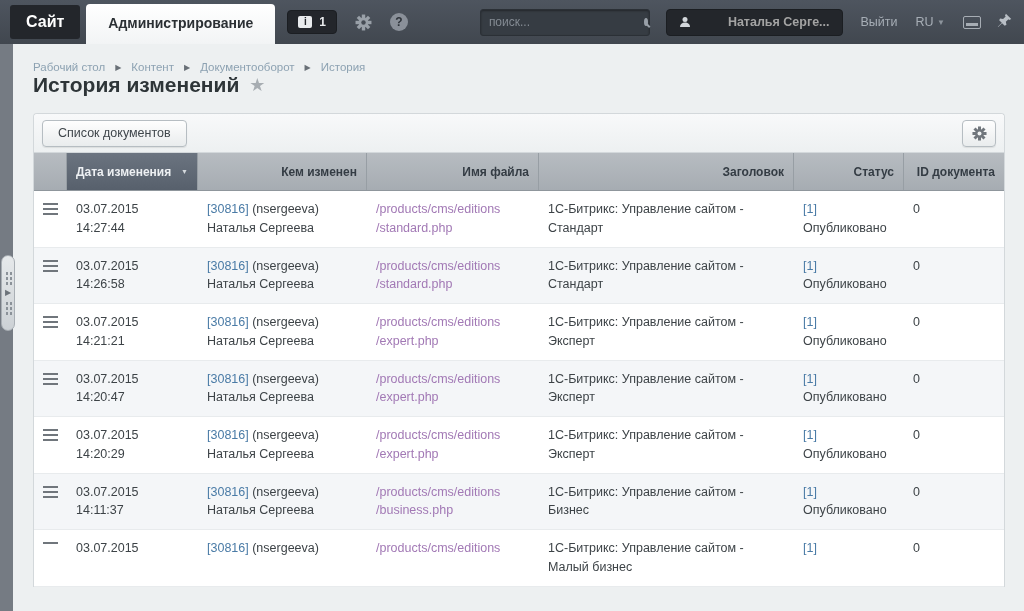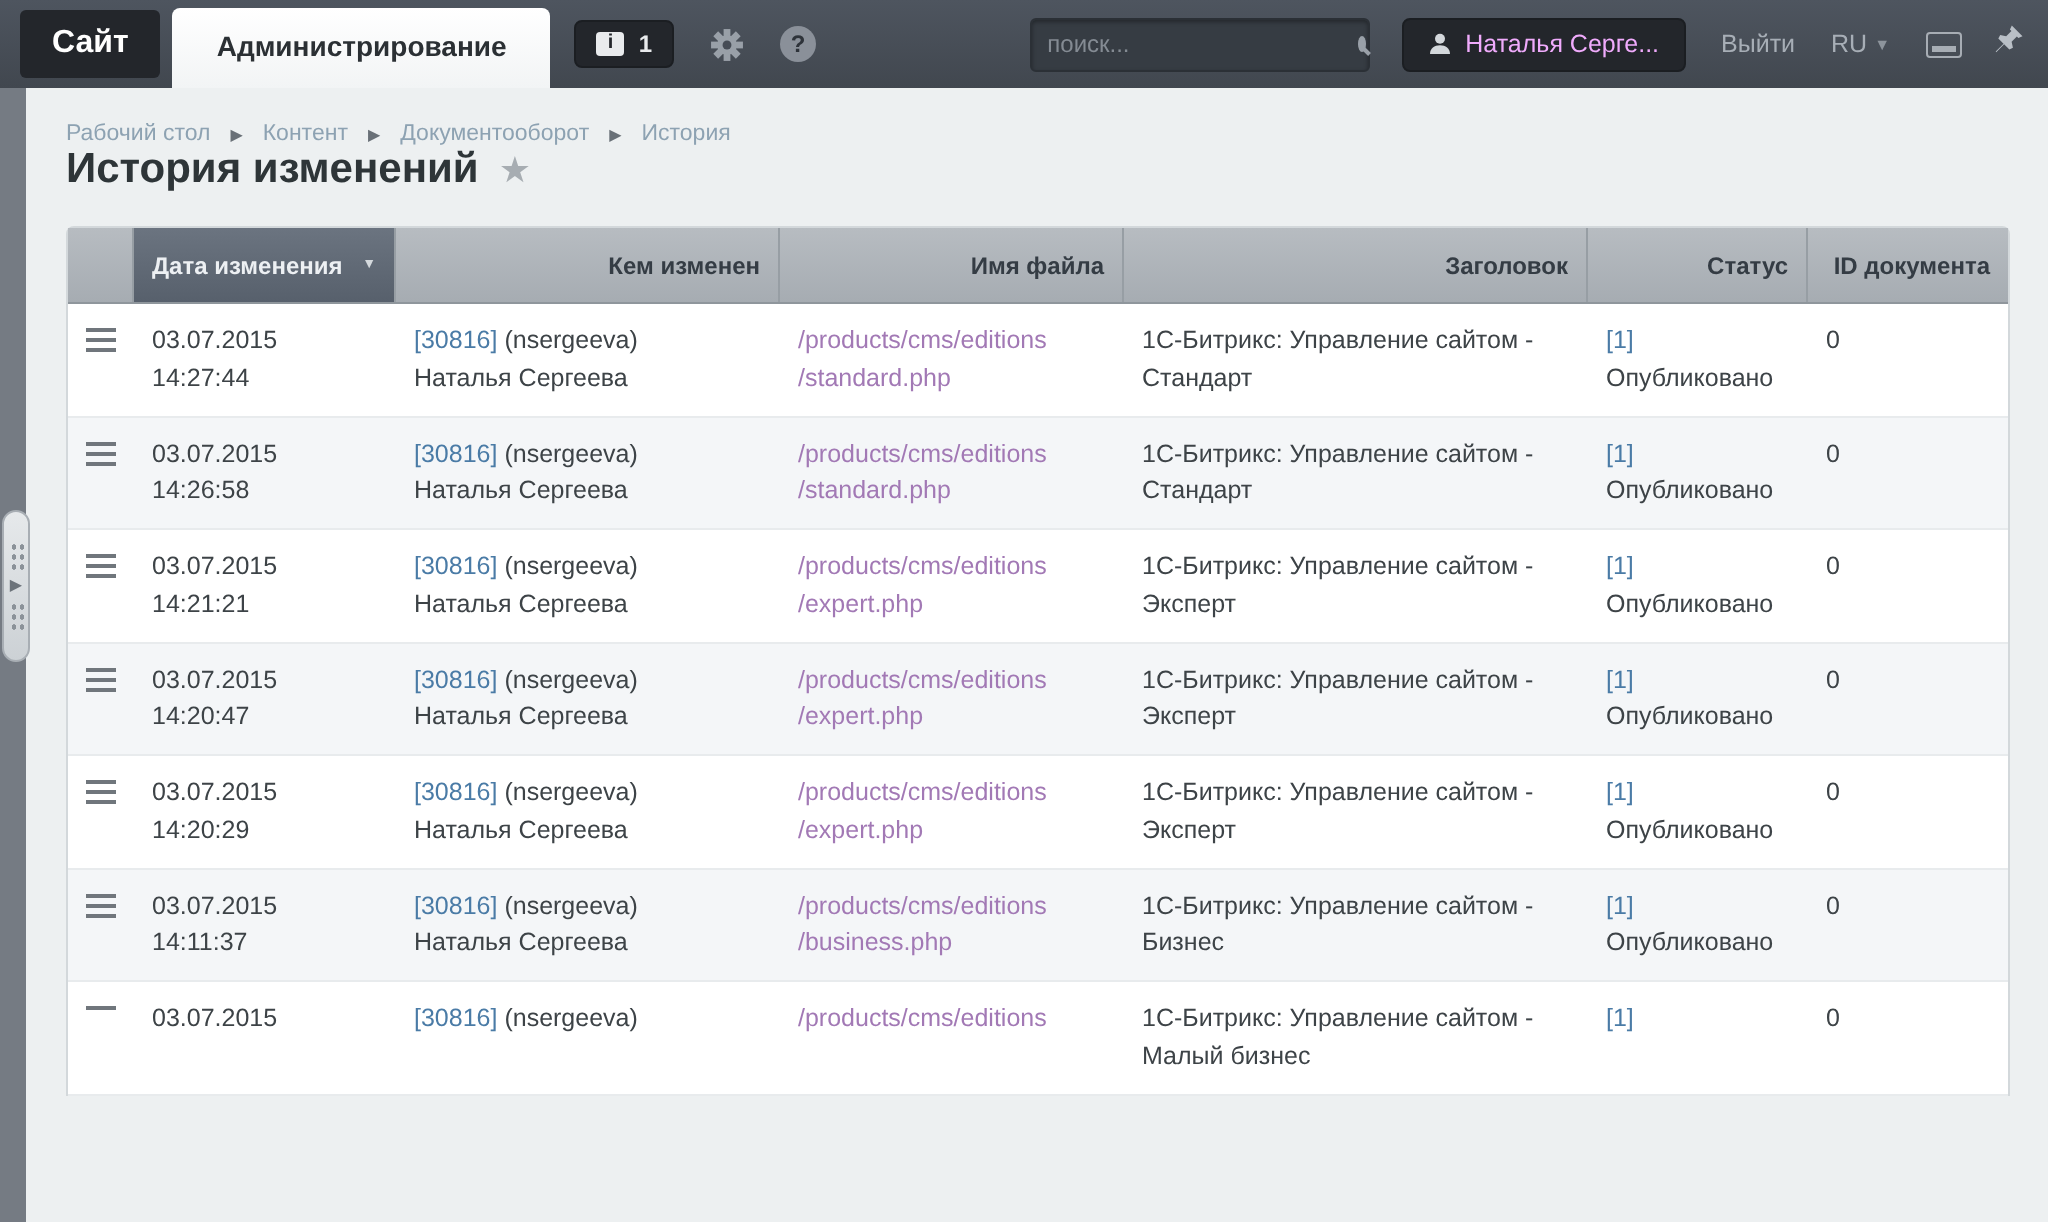--- a/index.html
+++ b/index.html
@@ -26,21 +26,21 @@
     border:1px solid #2b3036; border-radius:3px; height:27px; width:170px; padding:0 8px;
     box-shadow:inset 0 1px 2px rgba(0,0,0,.35); }
   .search-wrap input { flex:1; background:transparent; border:none; outline:none;
     color:#aab1b8; font-size:12px; }
   .search-wrap input::placeholder { color:#848b93; }
   .lens { width:8px; height:8px; border:2px solid #99a0a8; border-radius:50%; position:relative; }
   .lens::after { content:""; position:absolute; width:2px; height:5px; background:#99a0a8;
     transform:rotate(-45deg); right:-3px; bottom:-4px; }
   .user-btn { margin-left:16px; background:#23262b; border:1px solid #1b1e22; border-radius:4px;
     height:27px; display:flex; align-items:center; gap:7px; padding:0 12px; cursor:pointer; }
-  .user-btn span { color:#f0abfc; font-size:12.5px; font-weight:normal; }
+  .user-btn span { color:#a3a3a3; font-size:12.5px; font-weight:bold;margin-left:30px; }
   .link-dim { color:#a7aeb6; font-size:12.5px; margin-left:18px; cursor:pointer; text-decoration:none; }
   .lang { color:#a7aeb6; font-size:12.5px; margin-left:18px; cursor:pointer; }
   .lang .caret { font-size:8px; color:#8d949c; vertical-align:middle; }
   .panel-ico { width:18px; height:13px; border:1px solid #a7adb4; border-radius:2px;
     margin-left:18px; position:relative; cursor:pointer; }
   .panel-ico::after { content:""; position:absolute; left:2px; right:2px; bottom:2px;
     height:3px; background:#a7adb4; }
   .pin-wrap { margin-left:16px; margin-right:12px; cursor:pointer; }
 
   
@@ -85,21 +85,21 @@
   
   .thead { display:flex; background:linear-gradient(#b7bcc1,#a6acb2);
     border-bottom:1px solid #8f969c; }
   .th { font-size:12px; font-weight:bold; color:#343c44; padding:5px 9px; min-height:37px;
     display:flex; align-items:center; border-right:1px solid #979ea4; cursor:pointer;justify-content:flex-end; }
   .th.c-menu { cursor:default; }
   .th-active { background:linear-gradient(#6b7480,#57606c); color:#edf0f3; }
   .sort-ico { margin-left:auto; font-size:7px; color:#d4d9dd; padding-left:6px; }
   .c-menu { width:33px; }
   .c-date { width:131px; }
-  .c-editor { width:192px; }
+  .c-editor { width:169px; }
   .c-file { width:172px; }
   .c-title { flex:1; }
   .c-status { width:110px; }
   .c-id { width:100px; border-right:none !important; }
   .tr { display:flex; border-bottom:1px solid #e8ebed; background:#fff; }
   .tr:nth-child(even) { background:#f4f6f8; }
   .td { padding:9px 9px; font-size:12.5px; color:#3d4347; line-height:1.5; }
   .hamburger { margin-top:3px; width:15px; display:flex; flex-direction:column; gap:3px; cursor:pointer; }
   .hamburger i { display:block; height:2px; background:#70767c; }
   .lnk-blue { color:#4a7ba6; text-decoration:none; cursor:pointer; }
@@ -185,20 +185,35 @@
       <a>История</a>
     </div>
 
     <div class="page-head">
       <span class="page-title">История изменений</span>
       <span class="fav-star">★</span>
     </div>
 
 
     <div class="grid-panel">
+      <div class="grid-toolbar">
+        <button class="btn">Список документов</button>
+        <button class="btn gear-btn">
+          <svg width="15" height="15" viewBox="-8 -8 16 16">
+            <g fill="#70767c">
+              <rect x="-1.6" y="-7.5" width="3.2" height="15"></rect>
+              <rect x="-1.6" y="-7.5" width="3.2" height="15" transform="rotate(45)"></rect>
+              <rect x="-1.6" y="-7.5" width="3.2" height="15" transform="rotate(90)"></rect>
+              <rect x="-1.6" y="-7.5" width="3.2" height="15" transform="rotate(135)"></rect>
+              <circle r="4.6"></circle>
+                <circle r="2.1" fill="#f2f4f5"></circle>
+              </g>
+            </svg>
+        </button>
+      </div>
 
       <div class="thead">
         <div class="th c-menu"></div>
         <div class="th c-date th-active">
           <span>Дата изменения</span>
           <span class="sort-ico">▼</span>
         </div>
         <div class="th c-editor">Кем изменен</div>
         <div class="th c-file">Имя файла</div>
         <div class="th c-title">Заголовок</div>

